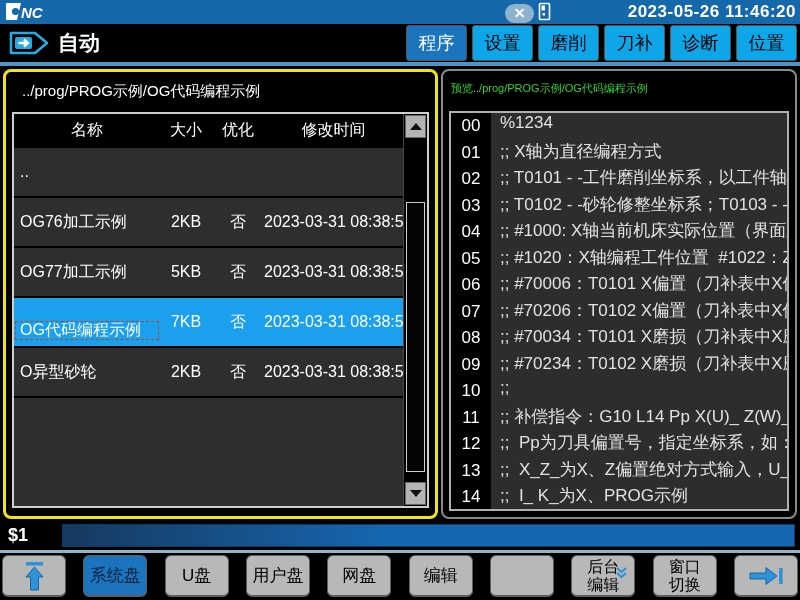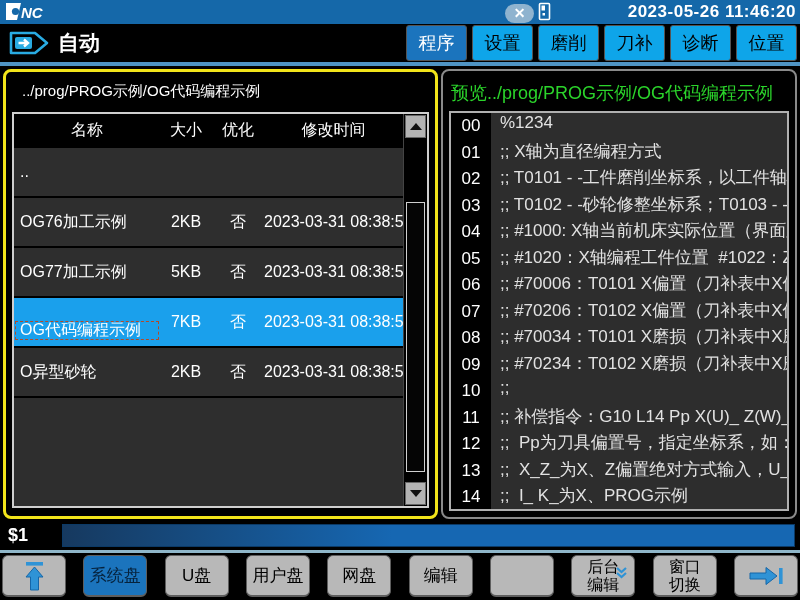--- a/index.html
+++ b/index.html
@@ -53,21 +53,21 @@
   .sbtn { position:absolute; left:1px; right:1px; height:23px; background:#b4b4b4;
           border:1px solid #666; display:flex; align-items:center; justify-content:center; }
   .sbtn.up { top:1px; } .sbtn.down { bottom:1px; }
   .tri-up { width:0; height:0; border-left:6px solid transparent; border-right:6px solid transparent; border-bottom:7px solid #111; }
   .tri-down { width:0; height:0; border-left:6px solid transparent; border-right:6px solid transparent; border-top:7px solid #111; }
   .sthumb { position:absolute; left:2px; right:2px; top:88px; height:270px; background:#050505; border:1px solid #cfcfcf; }
 
   
   .preview-panel { position:absolute; left:441px; top:3px; width:356px; height:450px;
                    border:2px solid #8a8a8a; border-radius:8px; background:#000; }
-  .preview-title { position:absolute; left:8px; top:10px; right:6px; color:#2bd42b; font-size:18px;
+  .preview-title { position:absolute; left:8px; top:10px; right:6px; color:#2bd42b; font-size:11px;
                    white-space:nowrap; overflow:hidden; }
   .code { position:absolute; left:6px; right:6px; top:40px; bottom:6px;
           border:2px solid #b0b0b0; background:#2d2d2d; overflow:hidden; }
   .cline { display:flex; height:26.5px; align-items:flex-start; overflow:hidden; }
   .cline .no { flex:0 0 40px; align-self:stretch; background:#000; color:#fff;
                font-size:17px; text-align:center; line-height:26.5px; }
   .cline .txt { flex:1; color:#e2e2e2; font-size:17px; white-space:pre; overflow:hidden; padding-left:9px; }
 
   
   .statusbar { position:absolute; left:0; top:522px; width:800px; height:28px; background:#000; }

